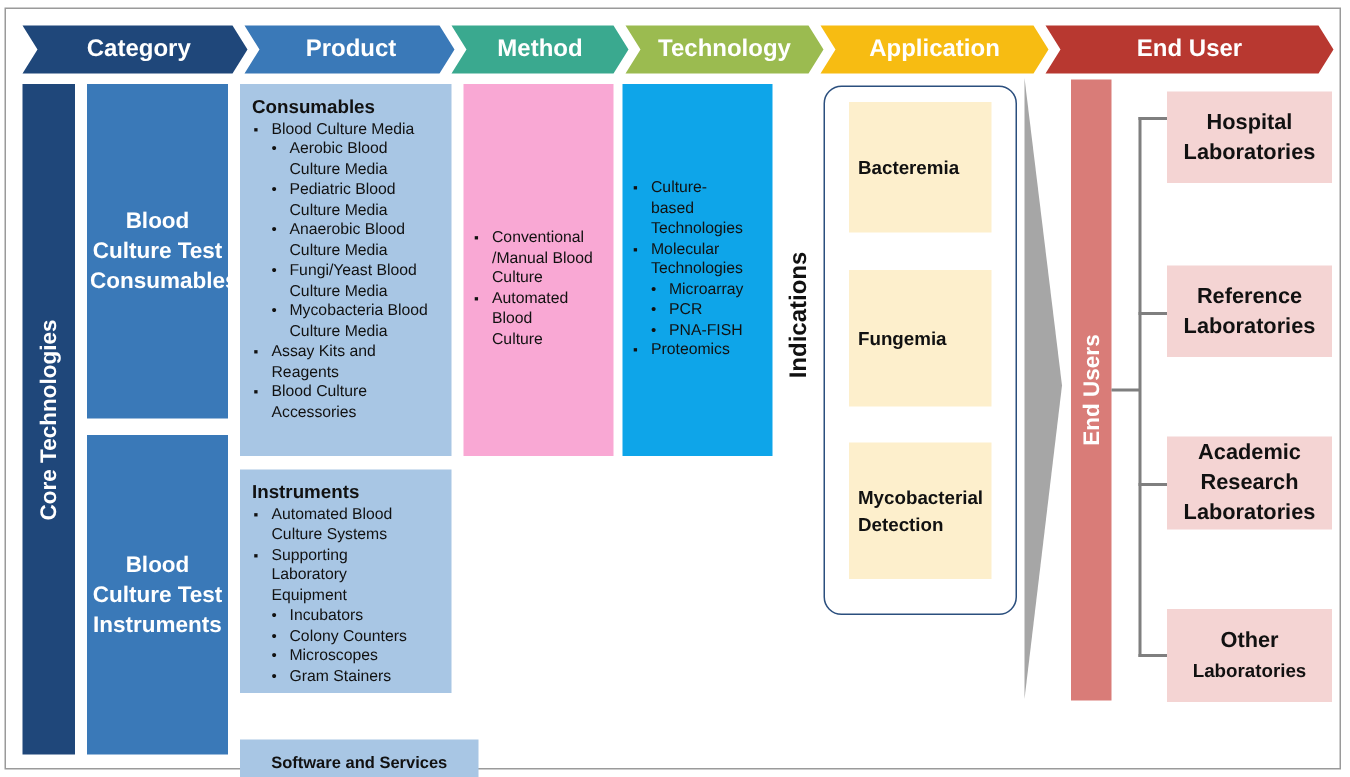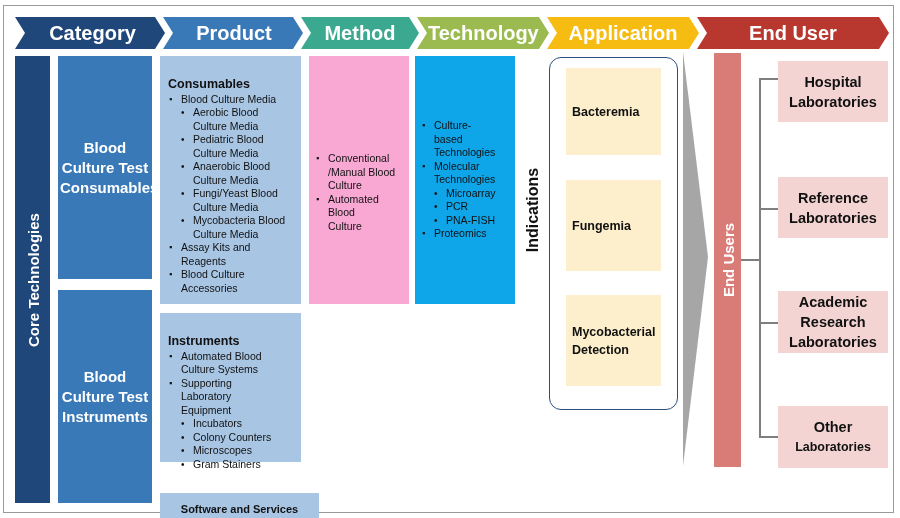--- a/index.html
+++ b/index.html
@@ -2,29 +2,29 @@
 <html><head>
 <meta charset="utf-8">
 <style>
   html, body { margin:0; padding:0; background:#ffffff; }
   body { width:900px; height:518px; position:relative; overflow:hidden;
          font-family:"Liberation Sans", sans-serif; }
   .frame { position:absolute; left:3px; top:5px; width:891px; height:508px;
            border:1px solid #9a9a9a; box-sizing:border-box; background:#fff; }
   .header svg { position:absolute; left:0; top:0; }
   .hdr-label { position:absolute; top:17px; height:32px; line-height:32px; text-align:center;
-               color:#fff; font-weight:bold; font-size:20px;
+               color:#fff; font-weight:bold; font-size:16px;
                font-family:"Liberation Sans", sans-serif; font-stretch:condensed; }
   .box { position:absolute; box-sizing:border-box; }
   .core { left:15px; top:56px; width:35px; height:447px; background:#1f477a; }
   .core .vt { position:absolute; left:50%; top:50%; transform:translate(-50%,-50%) rotate(-90deg);
               white-space:nowrap; color:#fff; font-weight:bold; font-size:15px; }
   .cat { left:58px; width:94px; background:#3a79b8; color:#fff; font-weight:bold; font-size:15px;
          display:flex; align-items:center; justify-content:center; text-align:center; line-height:20px; }
-  .prod { background:#a8c6e4; color:#111; font-size:10.5px; line-height:13.5px; padding:22px 6px 4px 8px; }
+  .prod { background:#a8c6e4; color:#111; font-size:10.5px; line-height:13.5px; padding:9px 6px 4px 8px; }
   .prod h4 { margin:0 0 1px 0; font-size:12.5px; font-weight:bold; }
   ul { margin:0; padding:0; list-style:none; }
   li { position:relative; padding-left:13px; }
   li.l1::before { content:"\25AA"; position:absolute; left:1px; top:0; font-size:9px; }
   li.l2 { padding-left:25px; }
   li.l2::before { content:"\2022"; position:absolute; left:13px; top:0; font-size:10px; }
   .method { left:309px; top:56px; width:100px; height:248px; background:#f9a8d4;
             font-size:10.5px; line-height:13.5px; color:#111; padding:96px 4px 0 6px; }
   .tech { left:415px; top:56px; width:100px; height:248px; background:#0ea5e9;
           font-size:10.5px; line-height:13.5px; color:#111; padding:63px 4px 0 6px; }

